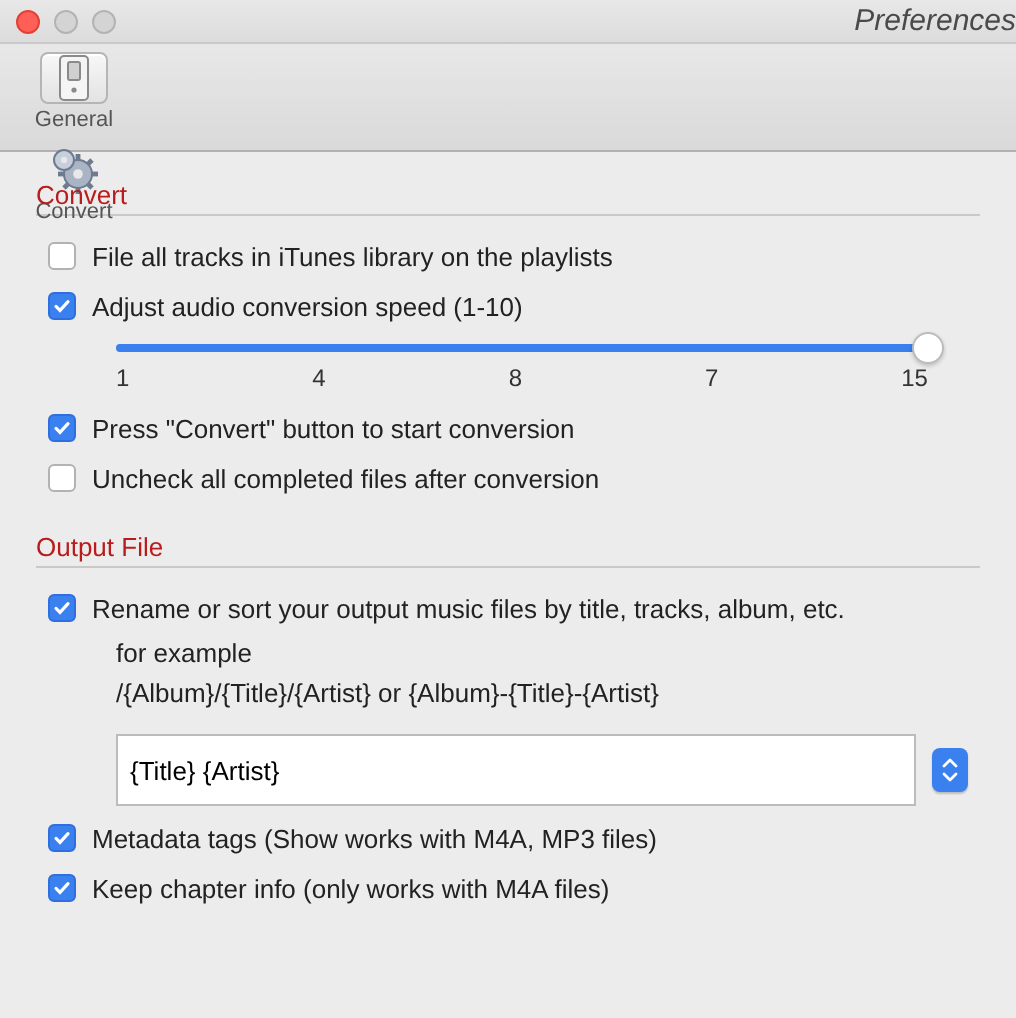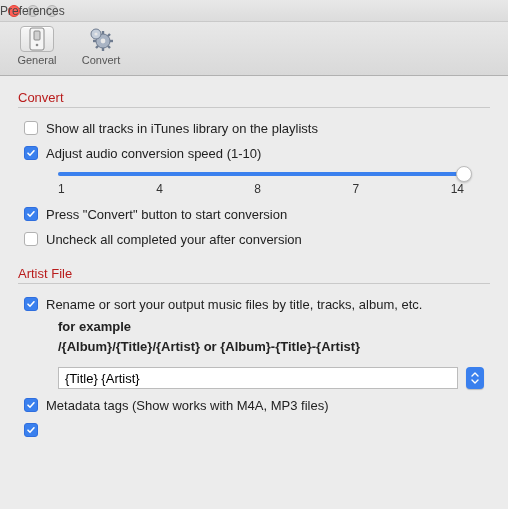--- a/index.html
+++ b/index.html
@@ -18,31 +18,32 @@
     align-items: center;
     border-bottom: 1px solid #c9c9c9;
   }
   .traffic {
     display: flex; gap: 7px; padding-left: 8px;
   }
   .dot { width: 12px; height: 12px; border-radius: 50%; }
   .dot.red { background: #ff5f57; border: 0.5px solid #e24035; }
   .dot.grey { background: #d4d4d4; border: 0.5px solid #b3b3b3; }
   .title {
-    position: absolute; left: 0; right: 0; text-align: left;
-    font-size: 12px; color: #4a4a4a; pointer-events: none;
+    position: absolute; left: 0; right: 0; text-align: right;
+    font-size: 15px; color: #4a4a4a; pointer-events: none; font-style: italic;
   }
   .toolbar {
     height: 54px;
     background: linear-gradient(#e8e8e8, #d9d9d9);
     border-bottom: 1px solid #b1b1b1;
     display: flex;
     align-items: flex-start;
     padding: 4px 8px 0 8px;
     gap: 6px;
+    flex-direction: column;
   }
   .tb-item {
     display: flex; flex-direction: column; align-items: center;
     width: 58px; cursor: default;
   }
   .tb-icon-wrap {
     width: 34px; height: 26px; border: 1px solid transparent; border-radius: 4px;
     display: flex; align-items: center; justify-content: center;
   }
   .tb-item.selected .tb-icon-wrap {
@@ -87,27 +88,27 @@
   }
   .slider-thumb {
     position: absolute; top: 50%; width: 16px; height: 16px; border-radius: 50%;
     background: #fff; border: 1px solid #bcbcbc; transform: translate(-50%, -50%);
     box-shadow: 0 1px 2px rgba(0,0,0,.2);
   }
   .slider-ticks {
     display: flex; justify-content: space-between; font-size: 12px; color: #333;
     margin-top: 6px;
   }
-  .example-block { padding-left: 40px; line-height: 20px; margin-bottom: 6px; font-weight: bold; }
+  .example-block { padding-left: 40px; line-height: 20px; margin-bottom: 6px; }
   .filename-row {
     display: flex; align-items: center; gap: 8px;
     padding: 4px 6px 4px 40px;
   }
   .text-input {
-    flex: 1; height: 22px; border: 1px solid #bcbcbc; background: #fff;
+    flex: 1; height: 36px; border: 1px solid #bcbcbc; background: #fff;
     border-radius: 0; padding: 0 6px; font-size: 13px;
     font-family: inherit;
   }
   .dropdown-btn {
     width: 18px; height: 22px; border-radius: 4px;
     background: #3a80ee; display: flex; align-items: center; justify-content: center;
     box-shadow: 0 1px 1px rgba(0,0,0,.2);
   }
   .dropdown-btn svg { display: block; }
   .gap { height: 14px; }
@@ -160,21 +161,21 @@
 
 <div class="content">
 
   <div class="section-title">Convert</div>
   <hr class="section-sep">
 
   <div class="row">
     <div class="chk">
       
     </div>
-    <div class="row-label">Show all tracks in iTunes library on the playlists</div>
+    <div class="row-label">File all tracks in iTunes library on the playlists</div>
   </div>
 
   <div class="row">
     <div class="chk checked">
       <svg width="10" height="10" viewBox="0 0 10 10">
           <path d="M2 5.2 4 7.2 8 2.8" stroke="#fff" stroke-width="1.6" fill="none" stroke-linecap="round"></path>
         </svg>
     </div>
     <div class="row-label">Adjust audio conversion speed (1-10)</div>
   </div>
@@ -182,43 +183,43 @@
   <div class="slider-wrap">
     <div class="slider-track">
       <div class="slider-fill" style="width:100%"></div>
       <div class="slider-thumb" style="left:100%"></div>
     </div>
     <div class="slider-ticks">
       <span>1</span>
       <span>4</span>
       <span>8</span>
       <span>7</span>
-      <span>14</span>
+      <span>15</span>
     </div>
   </div>
 
   <div class="row">
     <div class="chk checked">
       <svg width="10" height="10" viewBox="0 0 10 10">
           <path d="M2 5.2 4 7.2 8 2.8" stroke="#fff" stroke-width="1.6" fill="none" stroke-linecap="round"></path>
         </svg>
     </div>
     <div class="row-label">Press "Convert" button to start conversion</div>
   </div>
 
   <div class="row">
     <div class="chk">
       
     </div>
-    <div class="row-label">Uncheck all completed your after conversion</div>
+    <div class="row-label">Uncheck all completed files after conversion</div>
   </div>
 
   <div class="gap"></div>
 
-  <div class="section-title">Artist File</div>
+  <div class="section-title">Output File</div>
   <hr class="section-sep">
 
   <div class="row">
     <div class="chk checked">
       <svg width="10" height="10" viewBox="0 0 10 10">
           <path d="M2 5.2 4 7.2 8 2.8" stroke="#fff" stroke-width="1.6" fill="none" stroke-linecap="round"></path>
         </svg>
     </div>
     <div class="row-label">Rename or sort your output music files by title, tracks, album, etc.</div>
   </div>
@@ -246,15 +247,16 @@
     </div>
     <div class="row-label">Metadata tags (Show works with M4A, MP3 files)</div>
   </div>
 
   <div class="row">
     <div class="chk checked">
       <svg width="10" height="10" viewBox="0 0 10 10">
           <path d="M2 5.2 4 7.2 8 2.8" stroke="#fff" stroke-width="1.6" fill="none" stroke-linecap="round"></path>
         </svg>
     </div>
+    <div class="row-label">Keep chapter info (only works with  M4A files)</div>
   </div>
 
 </div>
 
 </body></html>

